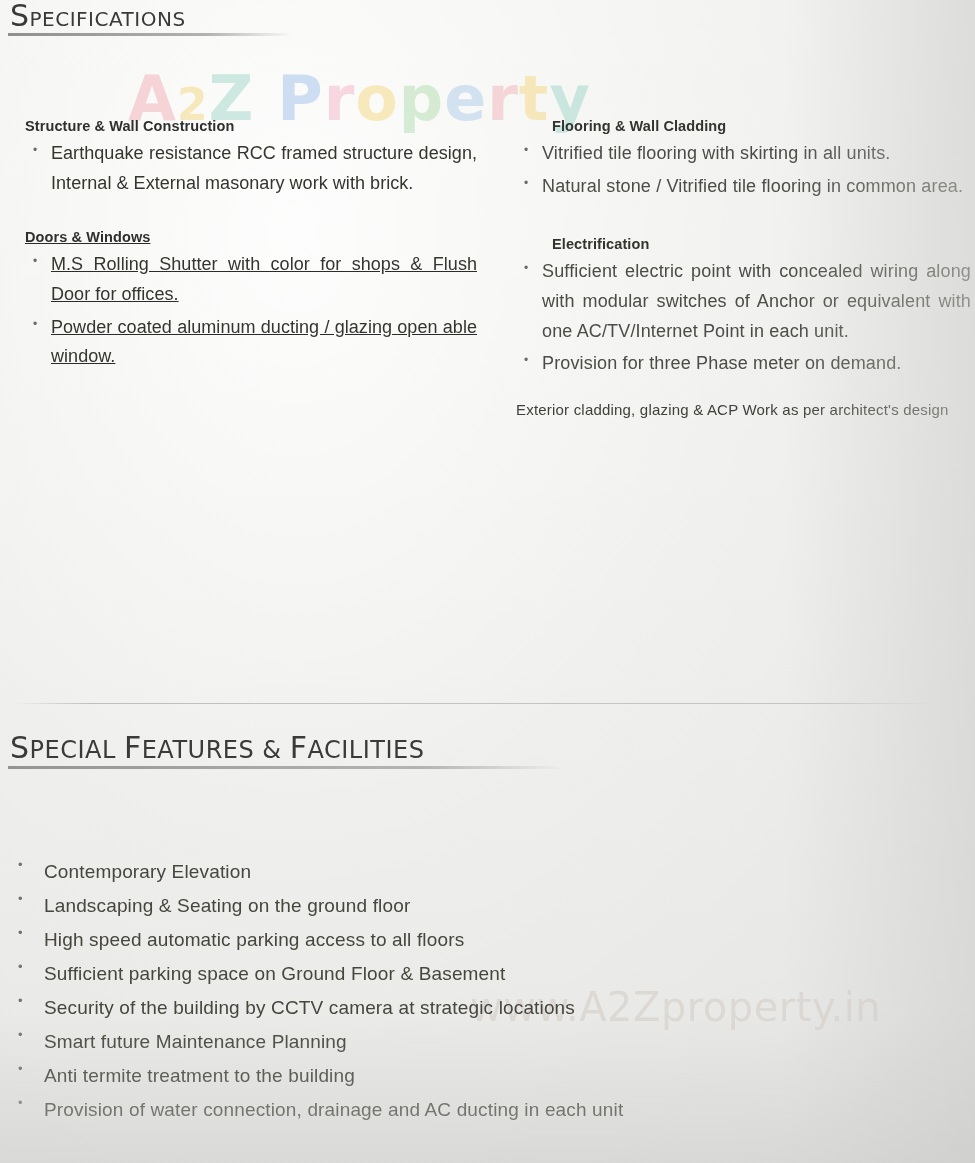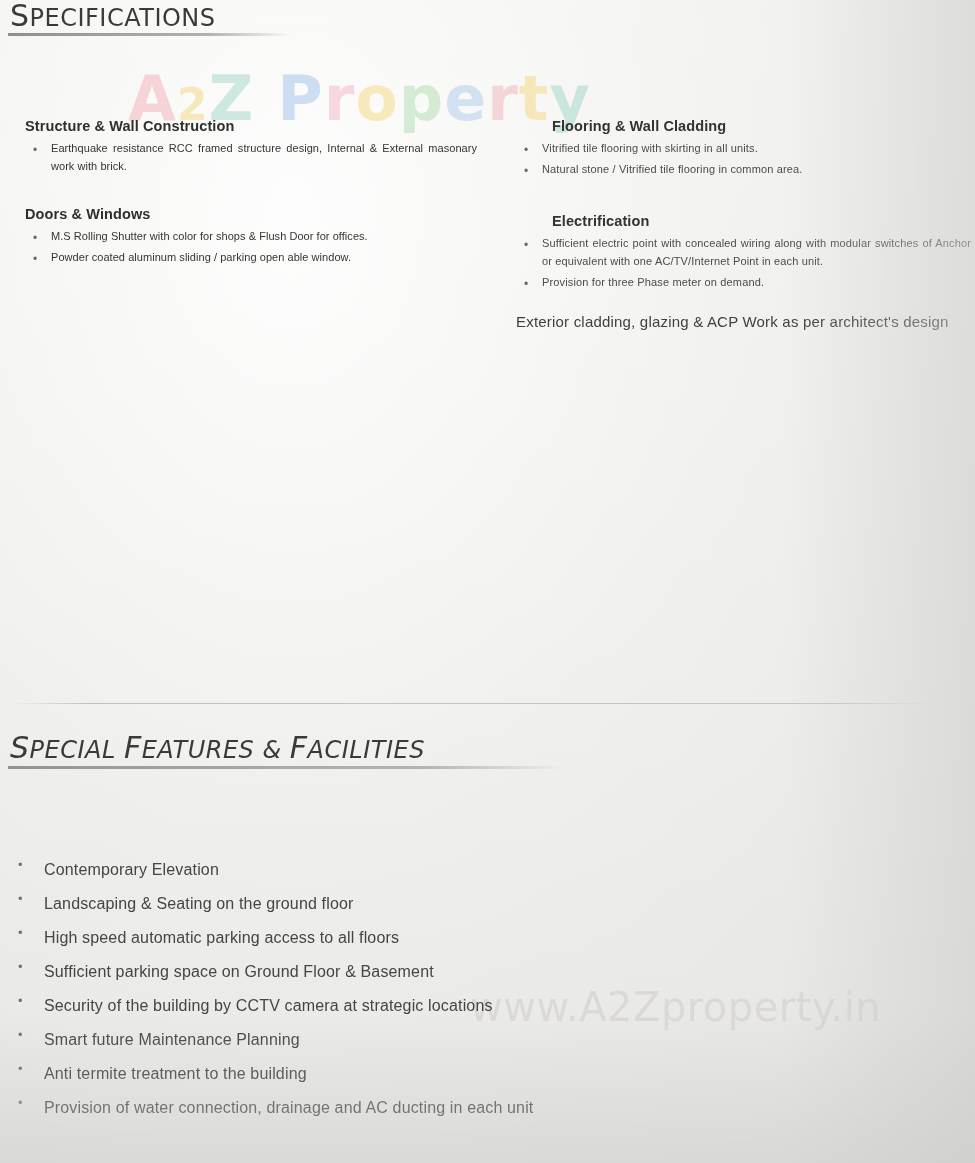--- a/index.html
+++ b/index.html
@@ -85,38 +85,37 @@
     color: #3a3a38;
     letter-spacing: 0.5px;
   }
   .title-spec {
     position: absolute;
     left: 10px;
     top: -2px;
     font-size: 30px;
   }
   .title-spec .big { font-size: 30px; }
-  .title-spec .small { font-size: 24px; }
+  .title-spec .small { font-size: 20px; }
 
   .title-spec-underline {
     position: absolute;
     left: 8px;
     top: 33px;
     width: 284px;
     height: 3px;
     background: linear-gradient(90deg, #6d6d6b 0%, #9a9a98 70%, rgba(154,154,152,0) 100%);
     opacity: 0.75;
   }
 
   .title-special {
     position: absolute;
     left: 10px;
     top: 730px;
     font-size: 30px;
-    font-style: italic;
   }
   .title-special .big { font-size: 30px; }
   .title-special .small { font-size: 24px; }
   .title-special-underline {
     position: absolute;
     left: 8px;
     top: 766px;
     width: 556px;
     height: 3px;
     background: linear-gradient(90deg, #6d6d6b 0%, #9b9b99 75%, rgba(155,155,153,0) 100%);
@@ -158,21 +157,21 @@
 
   ul.bullets {
     list-style: none;
     margin: 0;
     padding: 0;
   }
   ul.bullets li {
     position: relative;
     padding-left: 26px;
     margin-bottom: 3px;
-    font-size: 11px;
+    font-size: 18px;
     line-height: 1.66;
     color: #35352f;
     text-align: justify;
   }
   ul.bullets li::before {
     content: "•";
     position: absolute;
     left: 8px;
     top: 0px;
     color: #6a6a66;
@@ -203,21 +202,21 @@
     width: 950px;
   }
   .features ul {
     list-style: none;
     margin: 0;
     padding: 0;
   }
   .features li {
     position: relative;
     padding-left: 36px;
-    font-size: 16px;
+    font-size: 19px;
     line-height: 1;
     height: 34px;
     color: #46463f;
     letter-spacing: 0.15px;
   }
   .features li::before {
     content: "•";
     position: absolute;
     left: 10px;
     top: -4px;
@@ -243,25 +242,25 @@
 
   <div class="col-left">
 
     <div class="group">
       <div class="group-title">Structure &amp; Wall Construction</div>
       <ul class="bullets">
         <li>Earthquake resistance RCC framed structure design, Internal &amp; External masonary work with brick.</li>
       </ul>
     </div>
 
-    <div class="group" style="margin-top:30px;">
+    <div class="group" style="margin-top:30px;text-decoration:underline;">
       <div class="group-title">Doors &amp; Windows</div>
       <ul class="bullets">
         <li>M.S Rolling Shutter with color for shops &amp; Flush Door for offices.</li>
-        <li>Powder coated aluminum sliding / parking open able window.</li>
+        <li>Powder coated aluminum ducting / glazing open able window.</li>
       </ul>
     </div>
 
   </div>
 
   <div class="col-right">
 
     <div class="group">
       <div class="group-title gt-right">Flooring &amp; Wall Cladding</div>
       <ul class="bullets">

